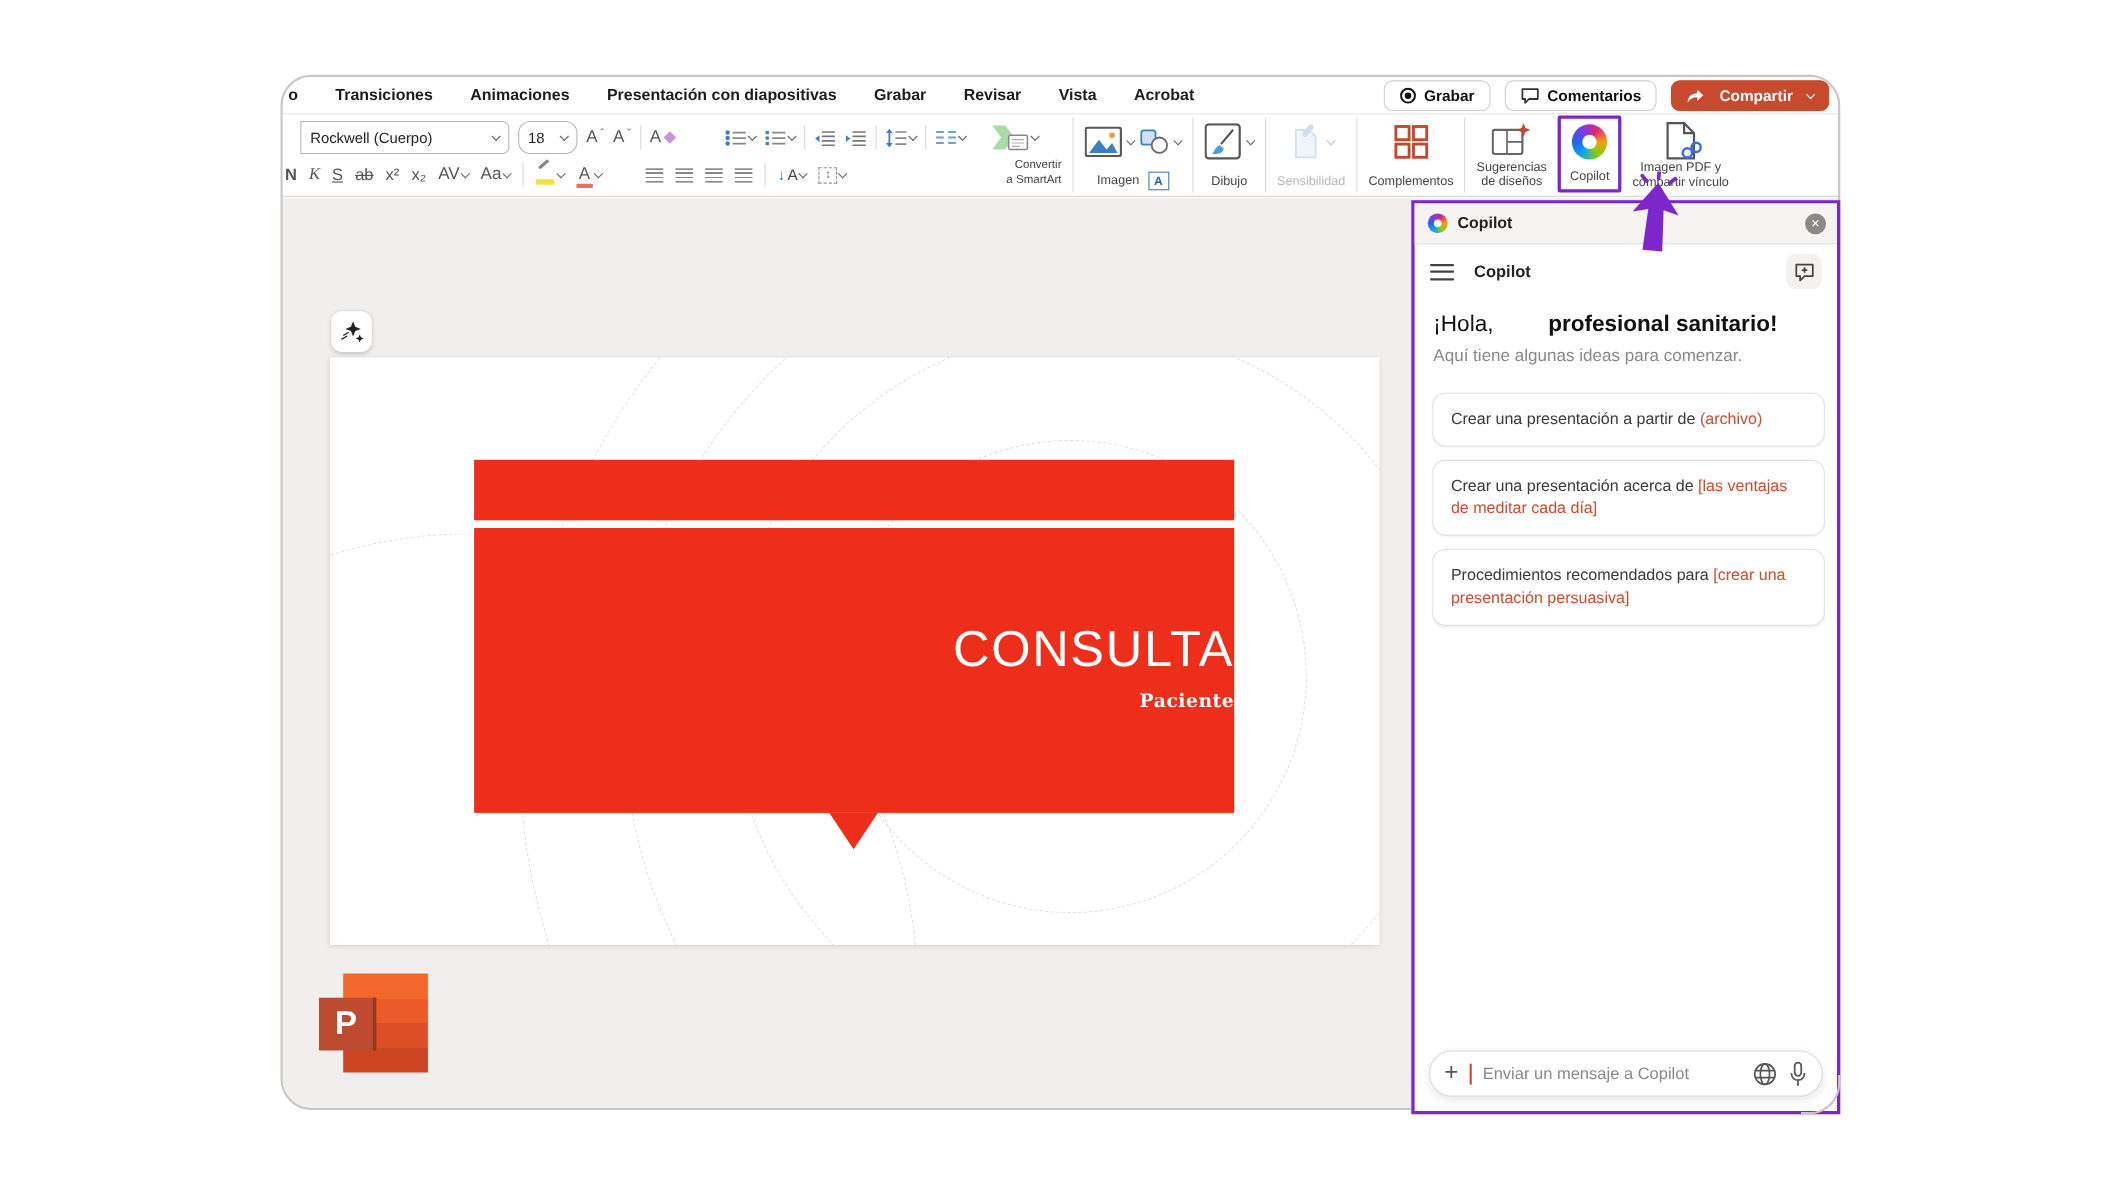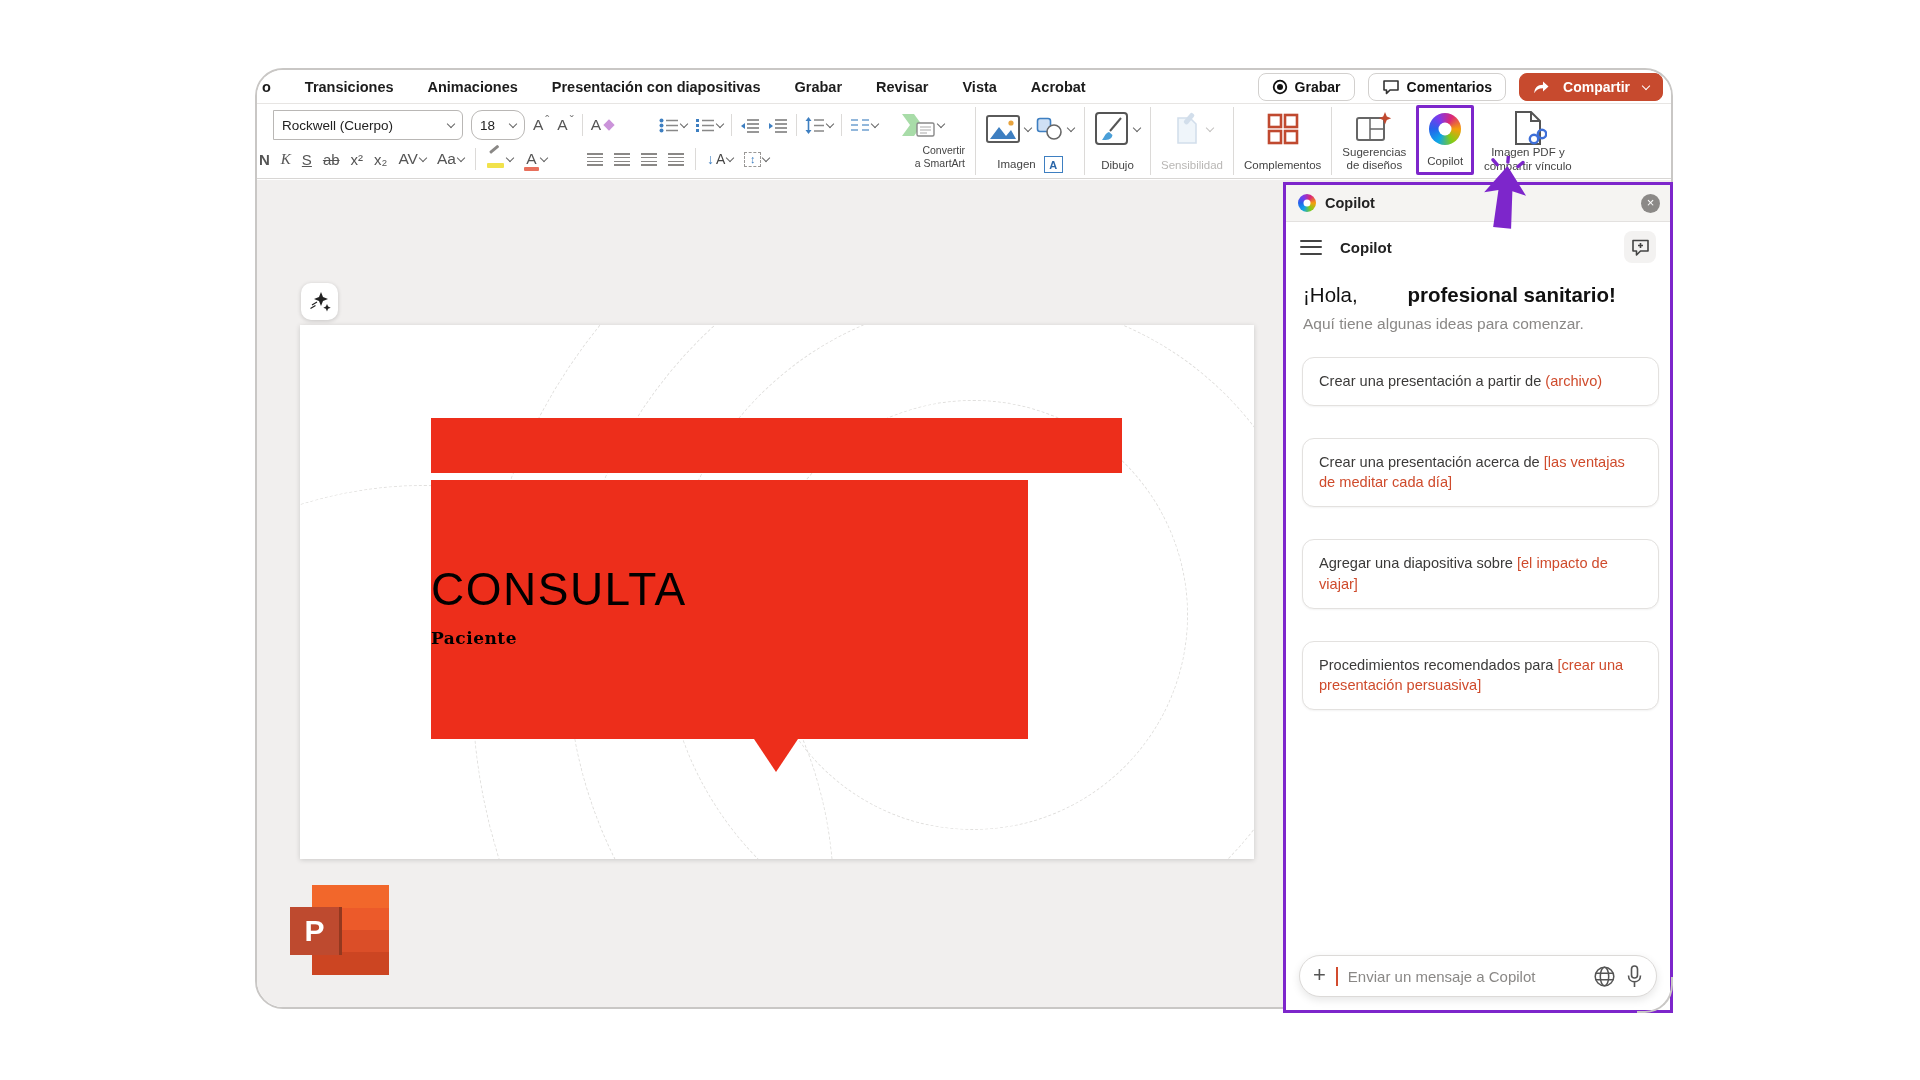--- a/index.html
+++ b/index.html
@@ -76,22 +76,22 @@
 
   
   .canvas { position:absolute; left:0; right:0; top:110px; bottom:0; background:#f1efee; }
   .sparkle-btn { position:absolute; left:44px; top:213px; width:37px; height:37px; background:#fff;
                  border-radius:10px; box-shadow:0 1px 4px rgba(0,0,0,.18); display:flex;
                  align-items:center; justify-content:center; }
   .slide { position:absolute; left:43px; top:255px; width:954px; height:534px; background:#fff;
            box-shadow:0 1px 5px rgba(0,0,0,.16); overflow:hidden; }
   .arc { position:absolute; border:1px dashed #e0dfdd; border-radius:50%; }
   .red-strip { position:absolute; left:131px; top:93px; width:691px; height:55px; background:#ED2E1B; }
-  .red-block { position:absolute; left:131px; top:155px; width:597px; height:259px; background:#ED2E1B;
-               text-align:left; color:#000000; }
+  .red-block { position:absolute; left:131px; top:155px; width:691px; height:259px; background:#ED2E1B;
+               text-align:right; color:#ffffff; }
   .red-tri { position:absolute; left:454px; top:414px; width:0; height:0;
              border-left:22px solid transparent; border-right:22px solid transparent; border-top:33px solid #ED2E1B; }
   .slide-title { margin-top:82px; font-size:46px; font-weight:300; letter-spacing:1.5px; }
   .slide-sub { margin-top:12px; font-family:"DejaVu Serif", serif; font-weight:700; font-size:17px; letter-spacing:.5px; }
 
   
   .pp { position:absolute; left:33px; top:810px; width:104px; height:100px; }
   .pp-block { position:absolute; left:22px; top:5px; width:77px; height:90px;
               background:linear-gradient(180deg,#F2672B 0 26%,#EC5A2A 26% 50%,#DB4E28 50% 75%,#CC4522 75% 100%); }
   .pp-square { position:absolute; left:0; top:27px; width:52px; height:48px; background:#BE4A2F;
@@ -109,21 +109,21 @@
   .navrow { position:absolute; left:0; right:0; top:37px; height:50px; display:flex; align-items:center;
             padding:0 14px; }
   .hamb { width:22px; display:flex; flex-direction:column; gap:4.5px; }
   .hamb i { height:2px; background:#444; border-radius:1px; }
   .nav-title { margin-left:18px; font-size:15px; font-weight:700; color:#222; }
   .newchat { margin-left:auto; width:32px; height:32px; background:#f3f2f1; border-radius:8px;
              display:flex; align-items:center; justify-content:center; }
   .greeting { position:absolute; left:17px; top:98px; font-size:20.5px; color:#111; }
   .greeting b { font-weight:700;margin-left:44px; }
   .panel-sub { position:absolute; left:17px; top:130px; font-size:15.5px; color:#8a8886; }
-  .cards { position:absolute; left:16px; top:172px; width:357px; display:flex; flex-direction:column; gap:32px; }
+  .cards { position:absolute; left:16px; top:172px; width:357px; display:flex; flex-direction:column; gap:12px; }
   .card { border:1px solid #e3e1df; border-radius:12px; background:#fff; padding:13px 16px;
           font-size:14.6px; line-height:1.42; color:#3b3a39; box-shadow:0 1px 2px rgba(0,0,0,.05); }
   .card .accent { color:#CF4B2C; }
   .inputbar { position:absolute; left:13px; bottom:13px; width:358px; height:42px; border:1px solid #dcdad8;
               border-radius:21px; background:#fff; box-shadow:0 3px 9px rgba(0,0,0,.10); display:flex;
               align-items:center; padding:0 13px; gap:10px; }
   .plus { font-size:22px; color:#555; font-weight:400; margin-top:-2px; }
   .caret { width:2px; height:19px; background:#D24B2E; flex:none; }
   .inputbar input { flex:1; border:none; outline:none; font-size:15px; color:#222; min-width:0;
                     font-family:"Liberation Sans",sans-serif; }
@@ -472,21 +472,20 @@
           </svg>
       </div>
     </div>
 
     <div class="greeting"><span>¡Hola, </span><b>profesional sanitario!</b></div>
     <div class="panel-sub">Aquí tiene algunas ideas para comenzar.</div>
 
     <div class="cards">
       <div class="card"><span>Crear una presentación a partir de </span><span class="accent">(archivo)</span></div>
       <div class="card"><span>Crear una presentación acerca de </span><span class="accent">[las ventajas de meditar cada día]</span></div>
-      <div class="card"><span>Agregar una diapositiva sobre </span><span class="accent">[el impacto de viajar]</span></div>
       <div class="card"><span>Procedimientos recomendados para </span><span class="accent">[crear una presentación persuasiva]</span></div>
     </div>
 
     <div class="inputbar">
       <span class="plus">+</span>
       <span class="caret"></span>
       <input type="text" placeholder="Enviar un mensaje a Copilot" style="">
       <svg width="23" height="23">
           <g fill="none" stroke="#555" stroke-width="1.5">
             <circle cx="11.5" cy="11.5" r="9.3"></circle>

